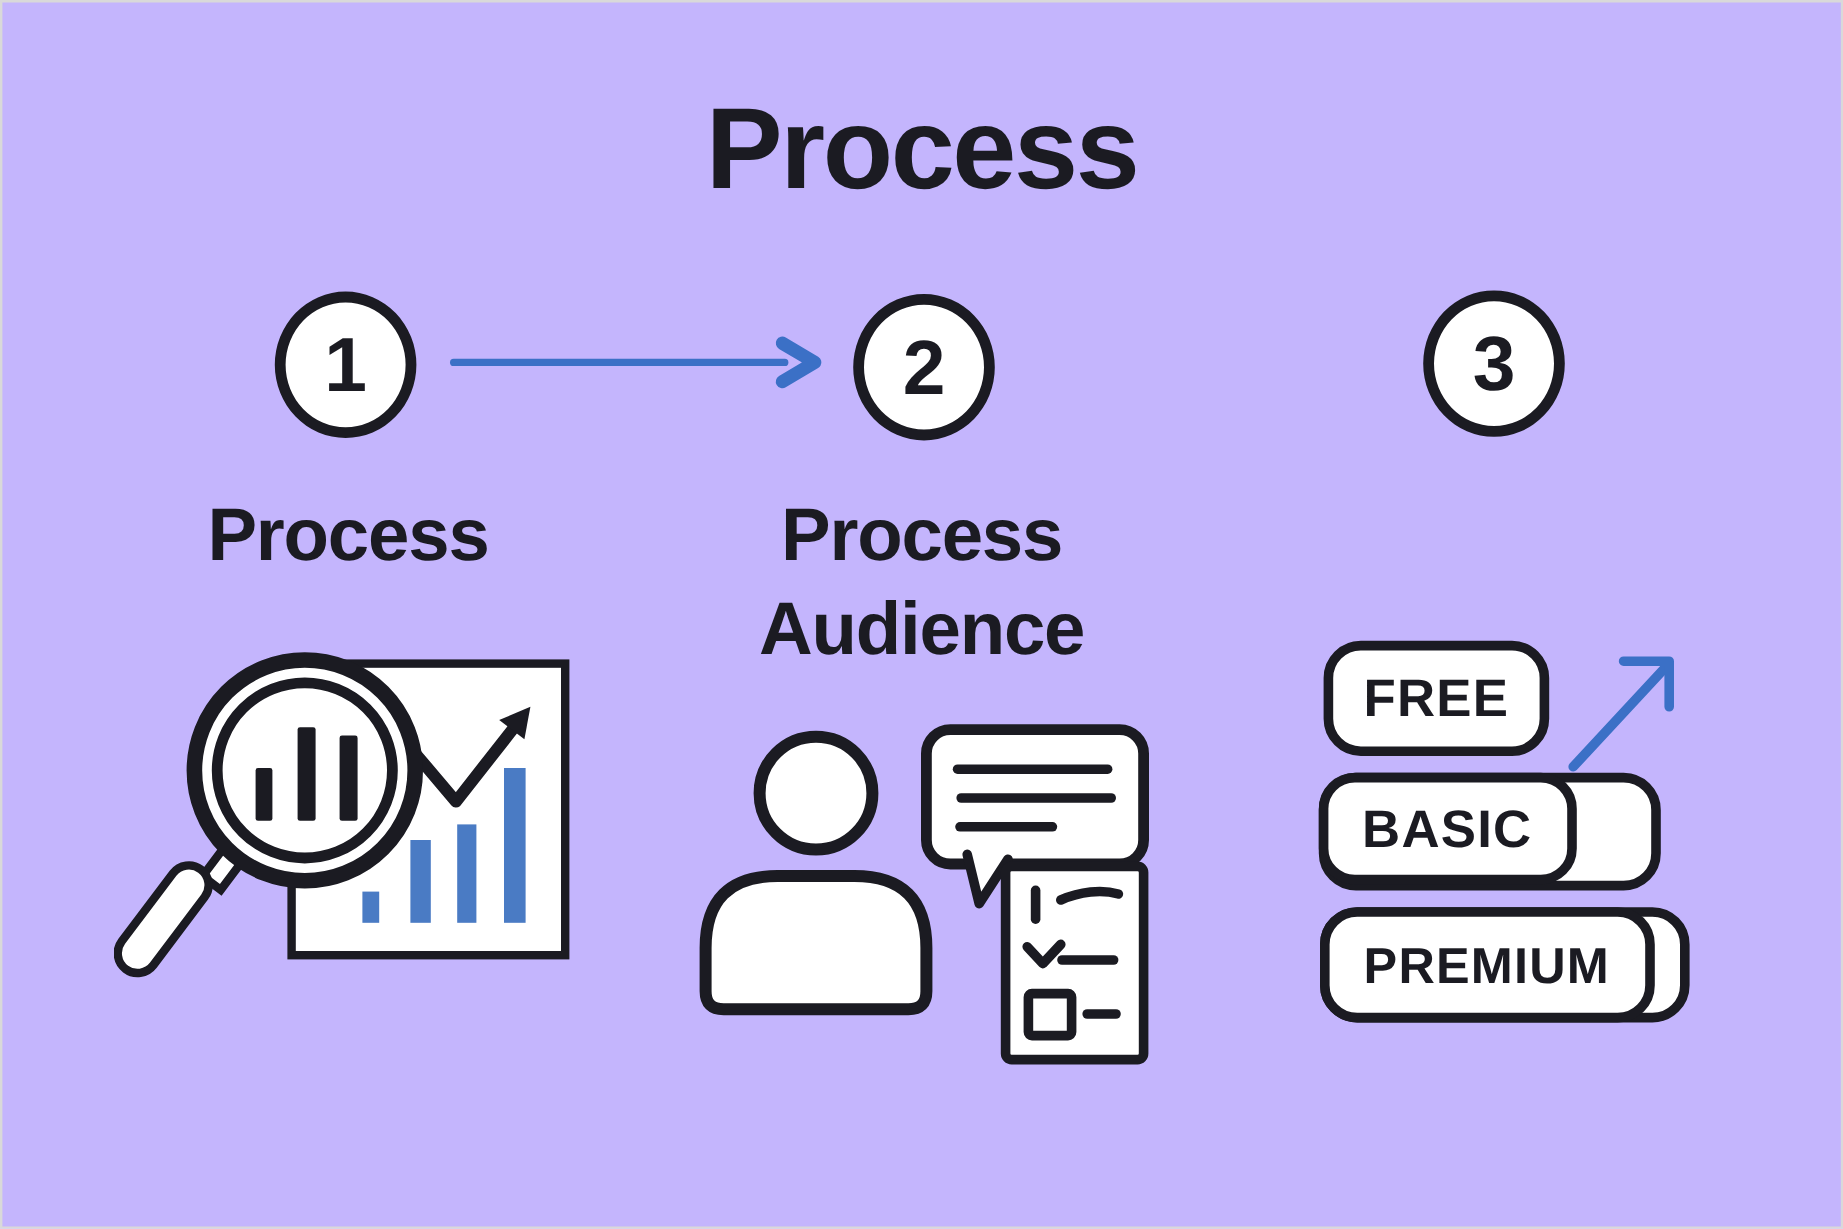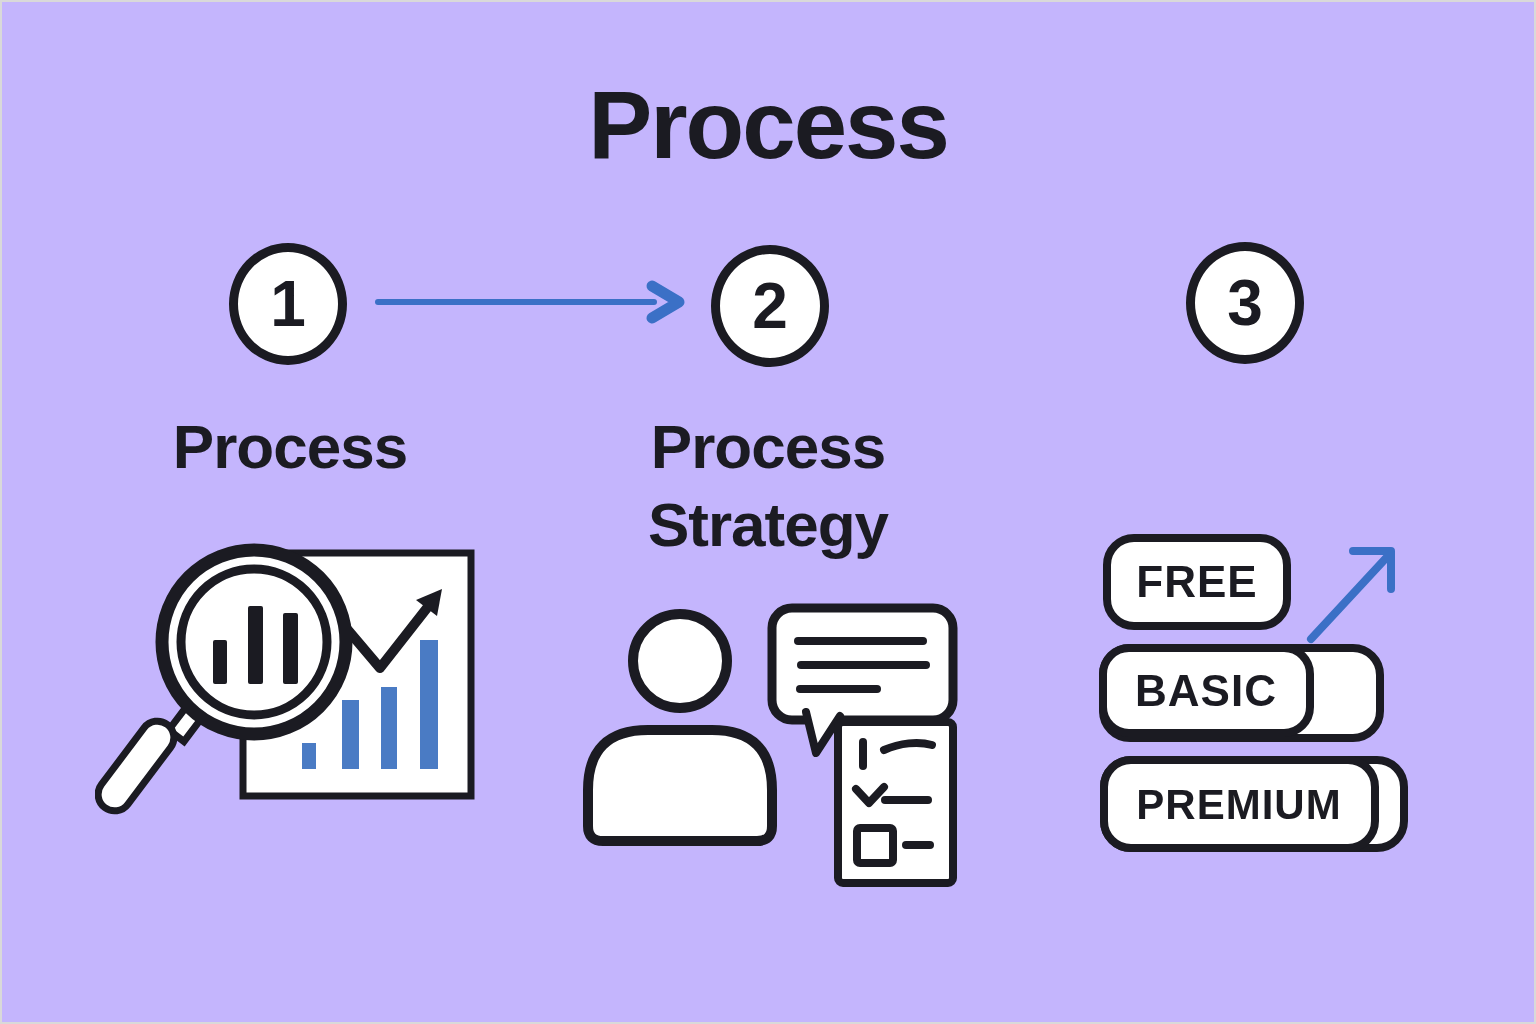--- a/index.html
+++ b/index.html
@@ -53,21 +53,21 @@
   </div>
 
   <svg id="connector-1-2" width="316" height="48" viewBox="0 0 316 48">
     <path d="M 6 24 L 282 24" fill="none" stroke="#3b70c6" stroke-width="6" stroke-linecap="round"></path>
     <path d="M 280 8 L 307 24 L 280 40" fill="none" stroke="#3b70c6" stroke-width="11" stroke-linecap="round" stroke-linejoin="round"></path>
   </svg>
 
   <div class="step-label" id="label-1">Process</div>
   <div class="step-label" id="label-2">
     <div>Process</div>
-    <div>Strategy</div>
+    <div>Audience</div>
   </div>
 
   <svg class="icon-svg" id="icon-analysis" width="395" height="300" viewBox="95 533 395 300">
 
     <rect x="243" y="553" width="228" height="243" fill="#ffffff" stroke="#1b1b22" stroke-width="7"></rect>
 
     <g>
       <rect x="302" y="743" width="14" height="26" fill="#4a7bc4"></rect>
       <rect x="342" y="700" width="17" height="69" fill="#4a7bc4"></rect>
       <rect x="381" y="687" width="16" height="82" fill="#4a7bc4"></rect>

